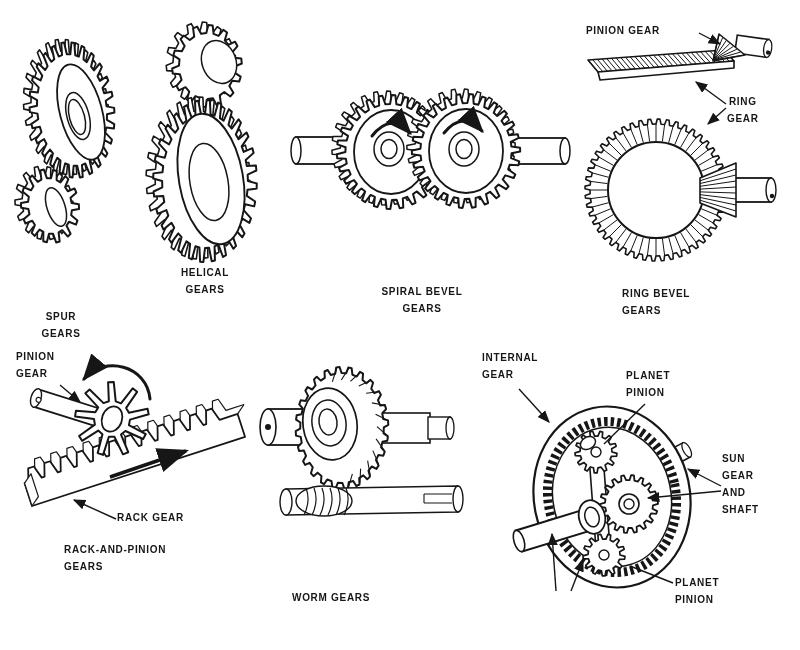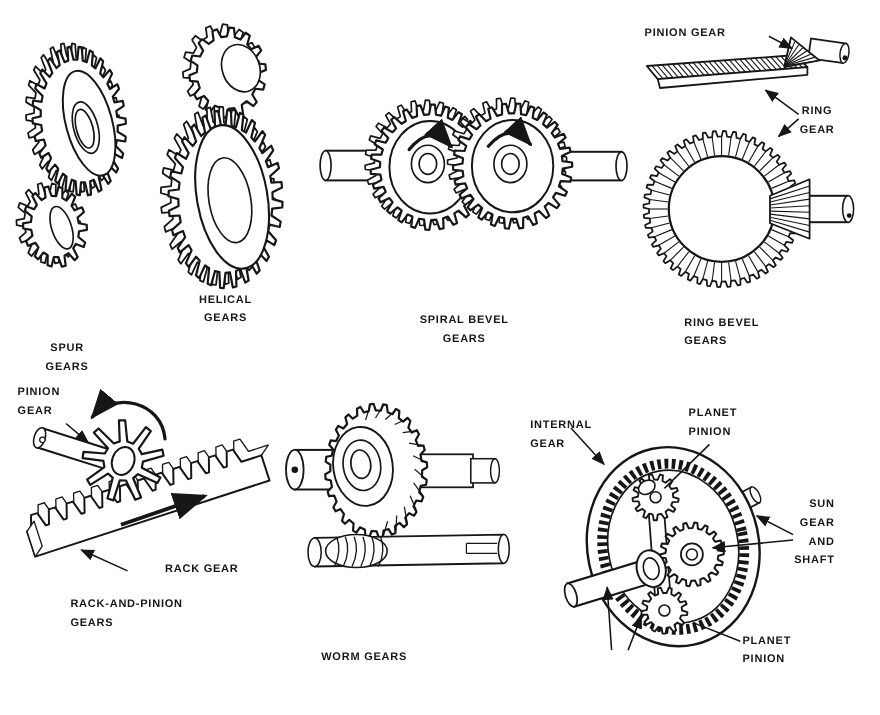--- a/index.html
+++ b/index.html
@@ -309,24 +309,24 @@
 GEARS</div>
   <div class="lbl" style="left:64px;top:541px;">RACK-AND-PINION
 GEARS</div>
   <div class="lbl" style="left:292px;top:589px;">WORM GEARS</div>
 
   <div class="lbl" style="left:586px;top:22px;">PINION GEAR</div>
   <div class="lbl" style="left:727px;top:93px;text-align:center;">RING
 GEAR</div>
   <div class="lbl" style="left:16px;top:348px;">PINION
 GEAR</div>
-  <div class="lbl" style="left:117px;top:509px;margin-left:33px;">RACK GEAR</div>
-  <div class="lbl" style="left:482px;top:349px;margin-top:29px;">INTERNAL
+  <div class="lbl" style="left:117px;top:509px;">RACK GEAR</div>
+  <div class="lbl" style="left:482px;top:349px;">INTERNAL
 GEAR</div>
   <div class="lbl" style="left:626px;top:367px;">PLANET
 PINION</div>
-  <div class="lbl" style="left:722px;top:450px;text-align:right;">SUN
+  <div class="lbl" style="left:722px;top:450px;">SUN
 GEAR
 AND
 SHAFT</div>
   <div class="lbl" style="left:675px;top:574px;">PLANET
 PINION</div>
 </div>
 
 </body></html>

